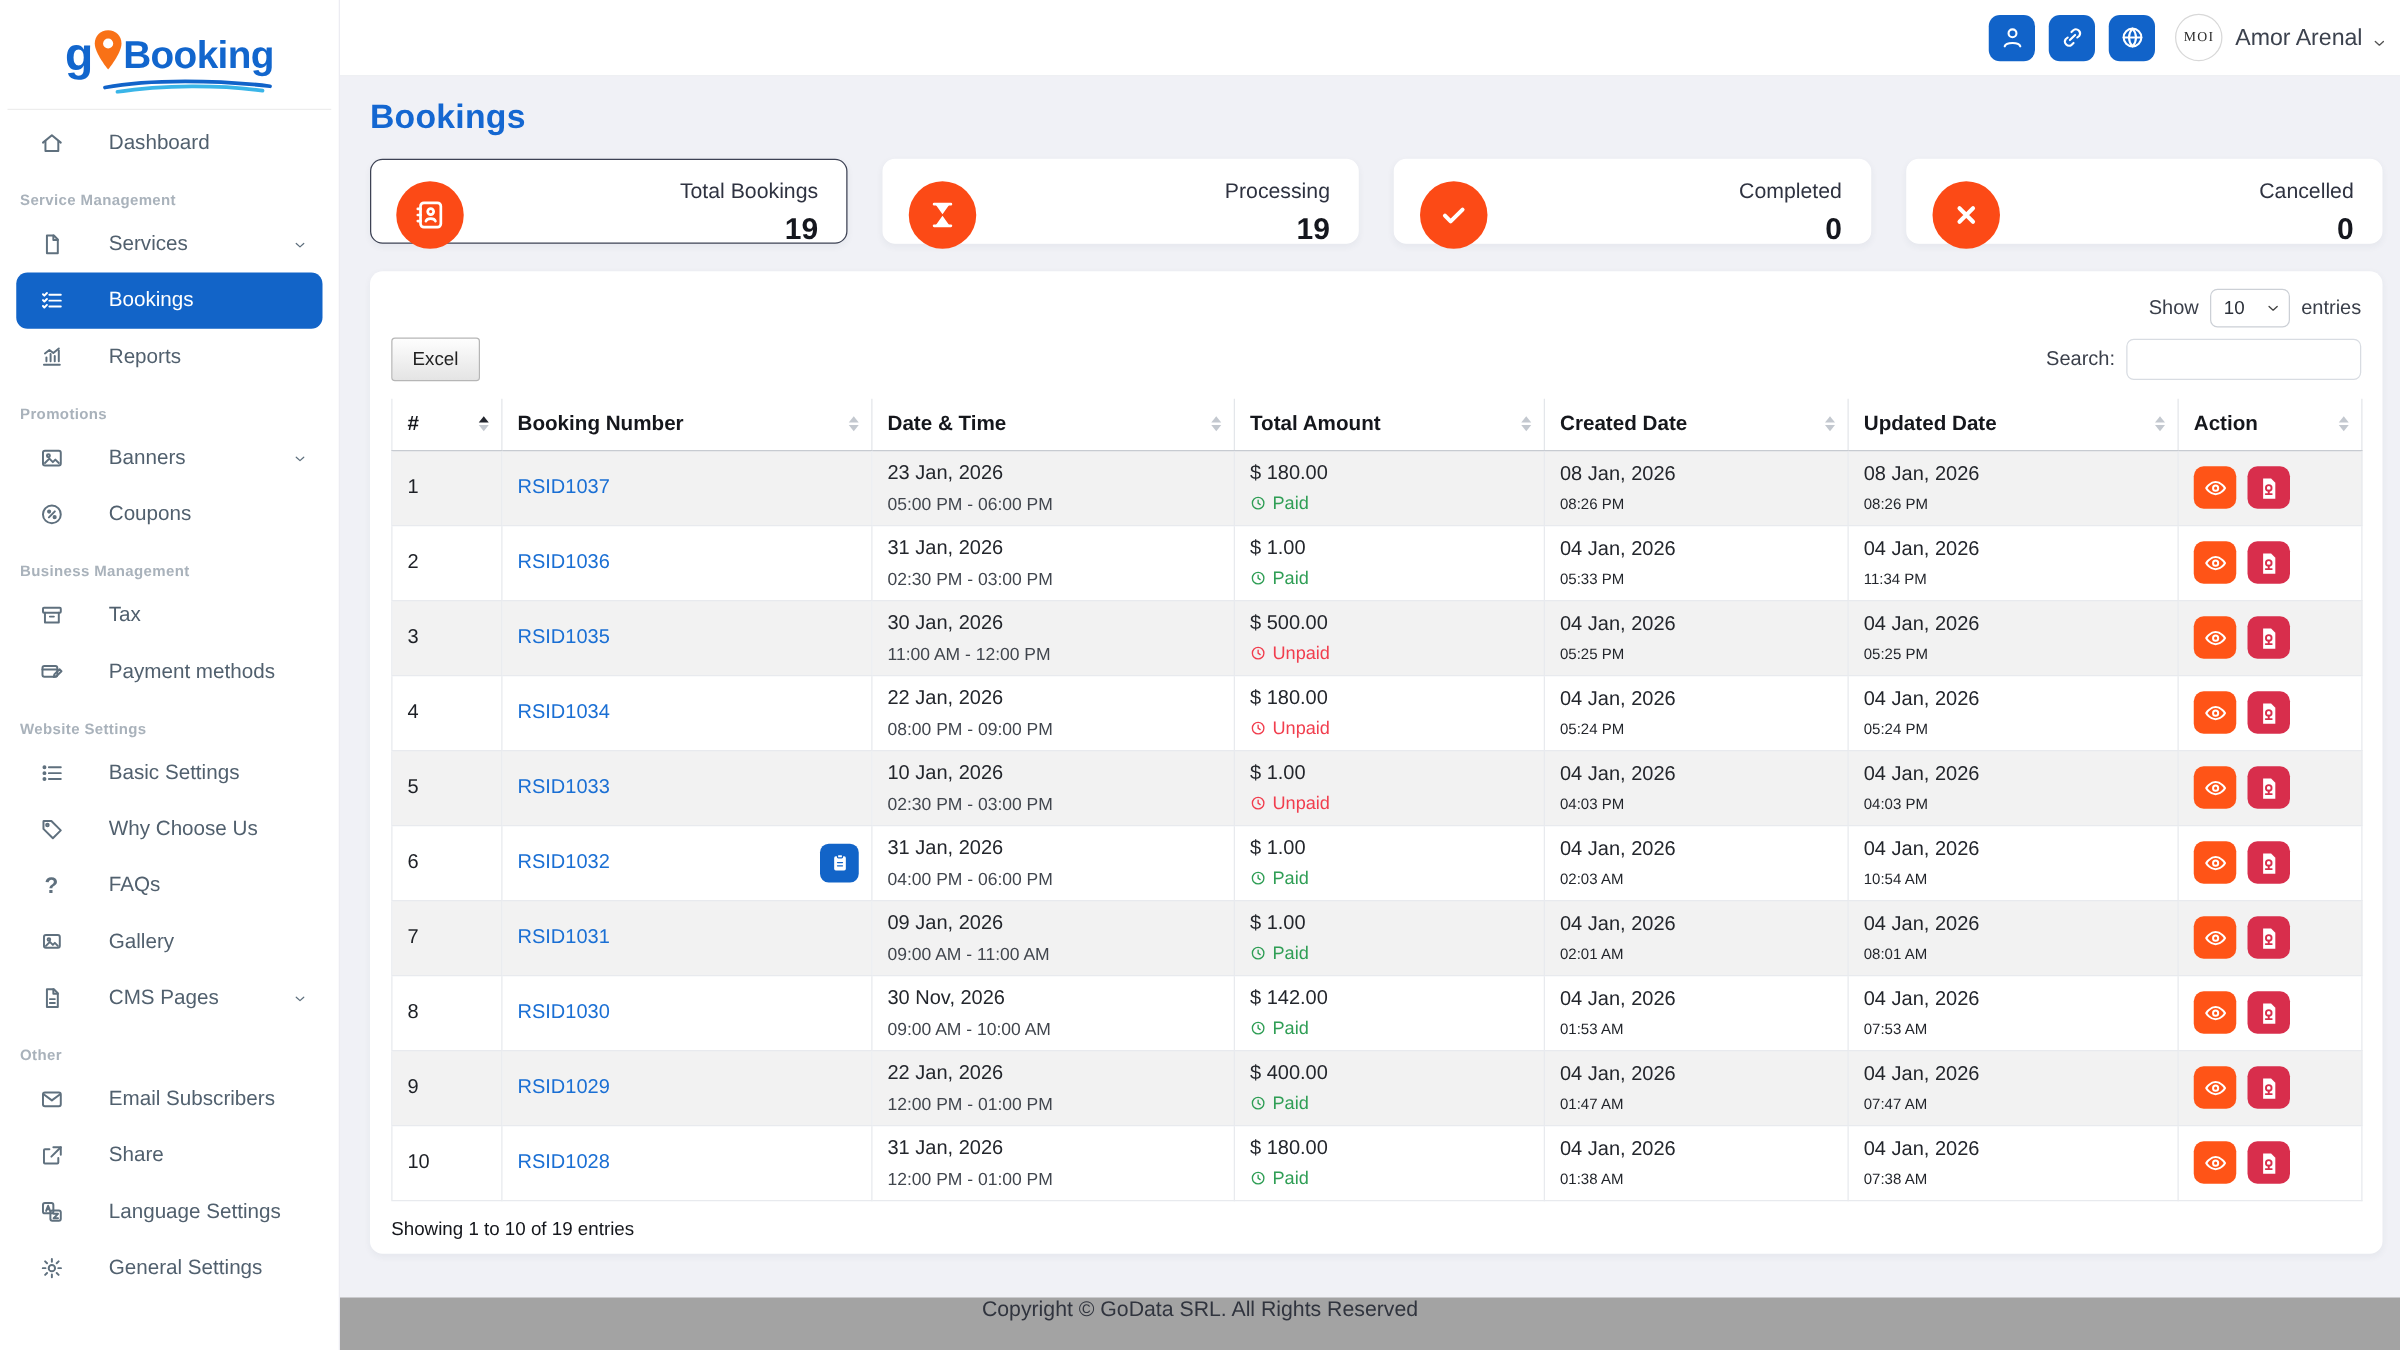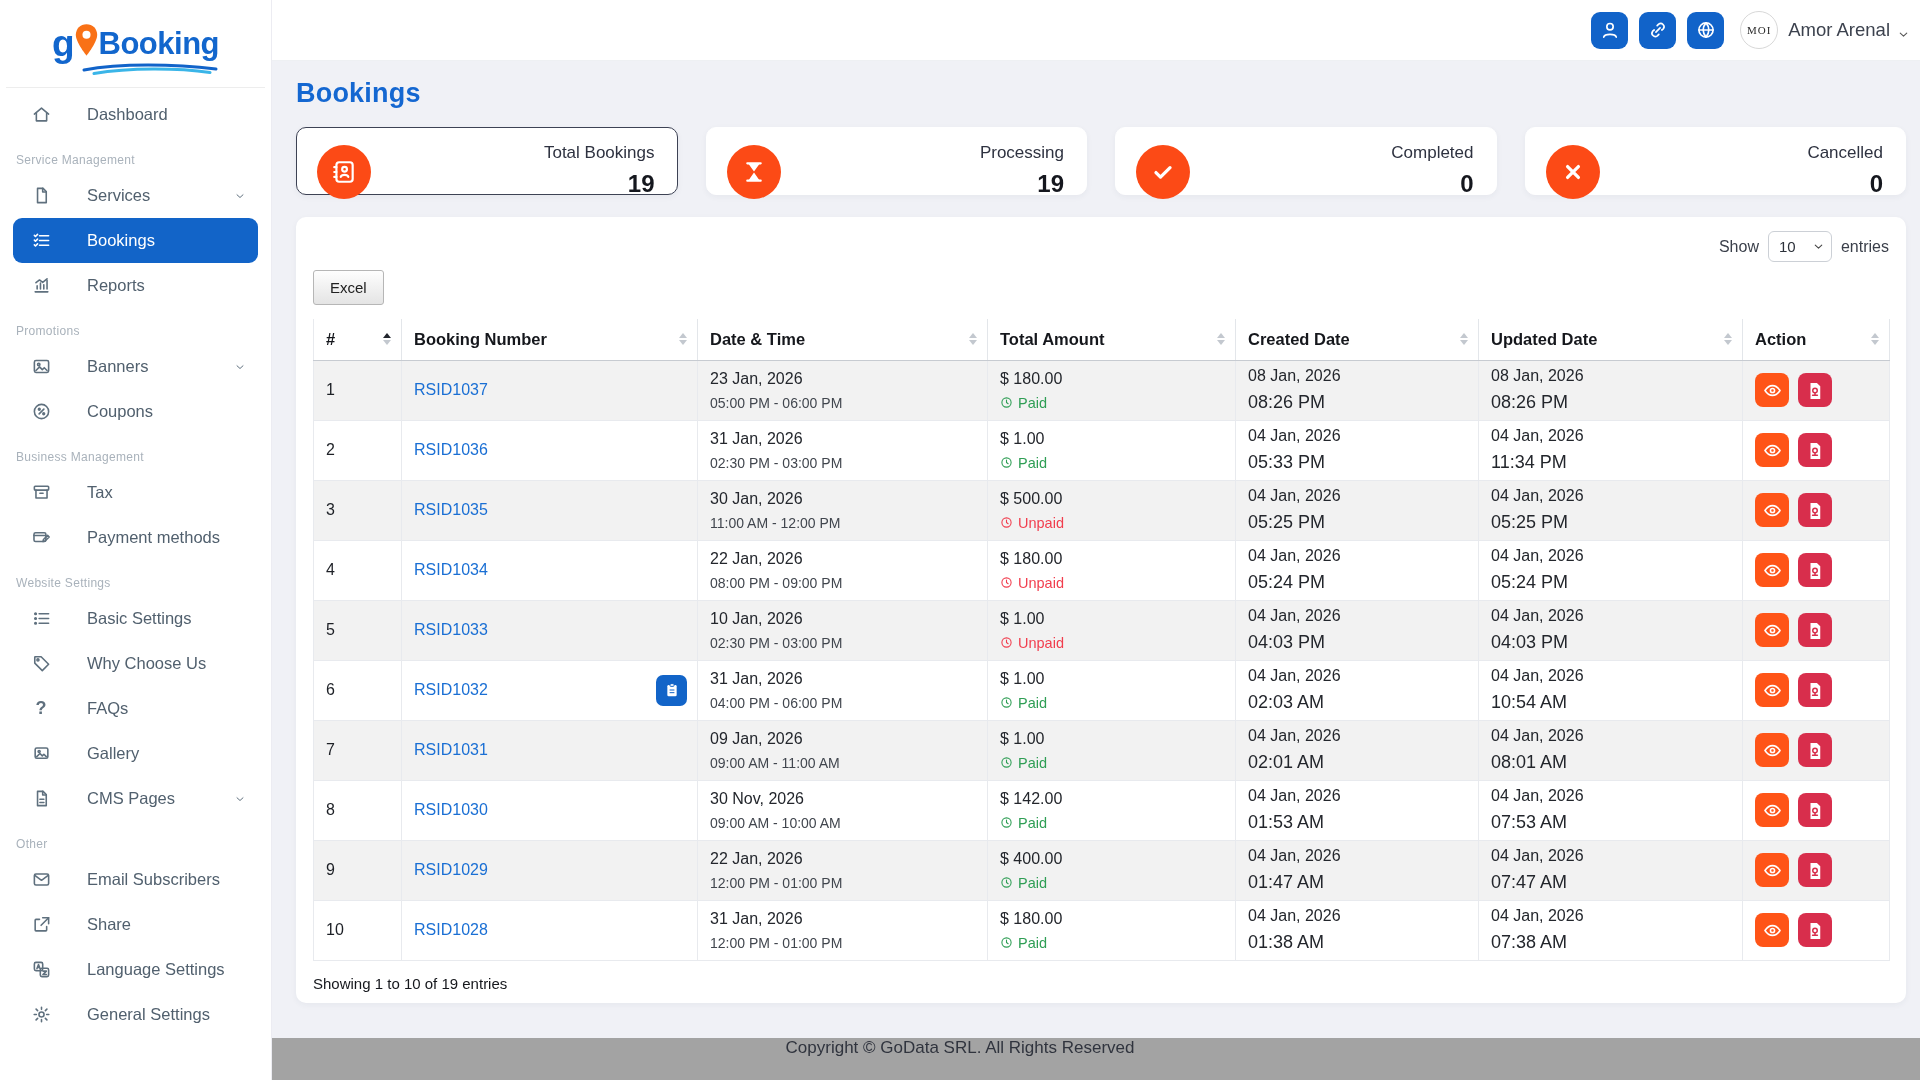--- a/index.html
+++ b/index.html
@@ -7,21 +7,21 @@
   body{font-family:"Liberation Sans",sans-serif;background:#f0f1f6;color:#23262c}
 
   
   .sidebar{position:fixed;left:0;top:0;bottom:0;width:272px;background:#fff;border-right:1px solid #ececf2;z-index:5;overflow:hidden}
   .logo{height:88px;display:flex;align-items:center;justify-content:center;position:relative;border-bottom:1px solid #ededed;margin:0 6px;cursor:pointer}
   .logo-g{font-size:37px;font-weight:800;color:#1266cd;letter-spacing:-1px}
   .logo-pin{display:flex;margin:0 -1px 6px}
   .logo-rest{font-size:31px;font-weight:800;color:#1266cd;letter-spacing:-.5px}
   .logo-wave{position:absolute;left:74px;bottom:12px}
   nav{padding:4px 0 0}
-  .section-h{font-size:12px;font-weight:400;color:#a9b2bb;padding:16px 16px 6px;letter-spacing:.3px}
+  .section-h{font-size:12px;font-weight:700;color:#a9b2bb;padding:16px 16px 6px;letter-spacing:.3px}
   .item{height:45px;display:flex;align-items:center;gap:35px;margin:0 13px;padding:0 12px 0 17px;border-radius:9px;color:#51606e;font-size:16.5px;font-weight:500;cursor:pointer}
   .item .ic{width:22px;display:flex;justify-content:center;align-items:center;color:#5f707e}
   .item .lbl{white-space:nowrap}
   .item .chev{margin-left:auto;color:#5f707e;display:flex}
   .item.active{background:#1264c8;color:#fff}
   .item.active .ic{color:#fff}
   .q-ic{font-size:18px;font-weight:700}
 
   
   .main{margin-left:272px;height:1080px;display:flex;flex-direction:column}
@@ -61,21 +61,21 @@
   .sort .up{border-bottom:5.5px solid #c3c8cf}
   .sort .down{border-top:5.5px solid #c3c8cf}
   .sort.asc .up{border-bottom-color:#23262e}
   td{height:60px;padding:6px 12px;border-right:1px solid #e8eaee;border-bottom:1px solid #e8eaee;font-size:16px;color:#1d2026;vertical-align:middle}
   tbody tr:nth-child(odd){background:#f2f2f2}
   td.booking{position:relative}
   td.booking a{color:#1a6fd4;text-decoration:none;font-size:16px;cursor:pointer}
   .clip-badge{position:absolute;right:10px;top:14px;width:31px;height:31px;border-radius:7px;background:#1264c8;display:flex;align-items:center;justify-content:center;color:#fff;cursor:pointer}
   .l1{font-size:16px;color:#23262c}
   .l2{font-size:14px;color:#41464e;margin-top:7px}
-  .lt{font-size:18px;color:#23262c;margin-top:7px}
+  .lt{font-size:12px;color:#23262c;margin-top:7px}
   .status{display:flex;align-items:center;gap:5px;margin-top:7px;font-size:14.5px}
   .status.paid{color:#2f9e55}
   .status.unpaid{color:#f13e4e}
   .act-btn{width:34px;height:34px;border:none;border-radius:8px;display:inline-flex;align-items:center;justify-content:center;color:#fff;cursor:pointer;margin-right:9px;vertical-align:middle}
   .act-view{background:#ff5417}
   .act-pdf{background:#d82e4c}
   .summary{font-size:15px;color:#15171c;padding:14px 0 11px}
 
   footer{height:42px;background:#a3a3a3;display:flex;justify-content:center;margin-top:3px}
   footer span{font-size:17px;color:#30343e;transform:translateX(-136px)}
@@ -382,20 +382,24 @@
           <span class="chev">
               <svg viewBox="0 0 24 24" width="13" height="13" fill="none" stroke="currentColor" stroke-width="2" stroke-linecap="round" stroke-linejoin="round">
                 <path d="M6 9.5l6 5.5 6-5.5"></path>
               </svg>
             </span>
         </span>
         <span>entries</span>
       </div>
       <div class="tools-row">
         <button class="excel-btn">Excel</button>
+        <div class="search-box">
+          <label>Search:</label>
+          <input id="searchInput" style="">
+        </div>
       </div>
       <table>
         <colgroup>
           <col style="width:88px">
             <col style="width:296px">
             <col style="width:290px">
             <col style="width:248px">
             <col style="width:243px">
             <col style="width:264px">
             <col style="width:147px">

